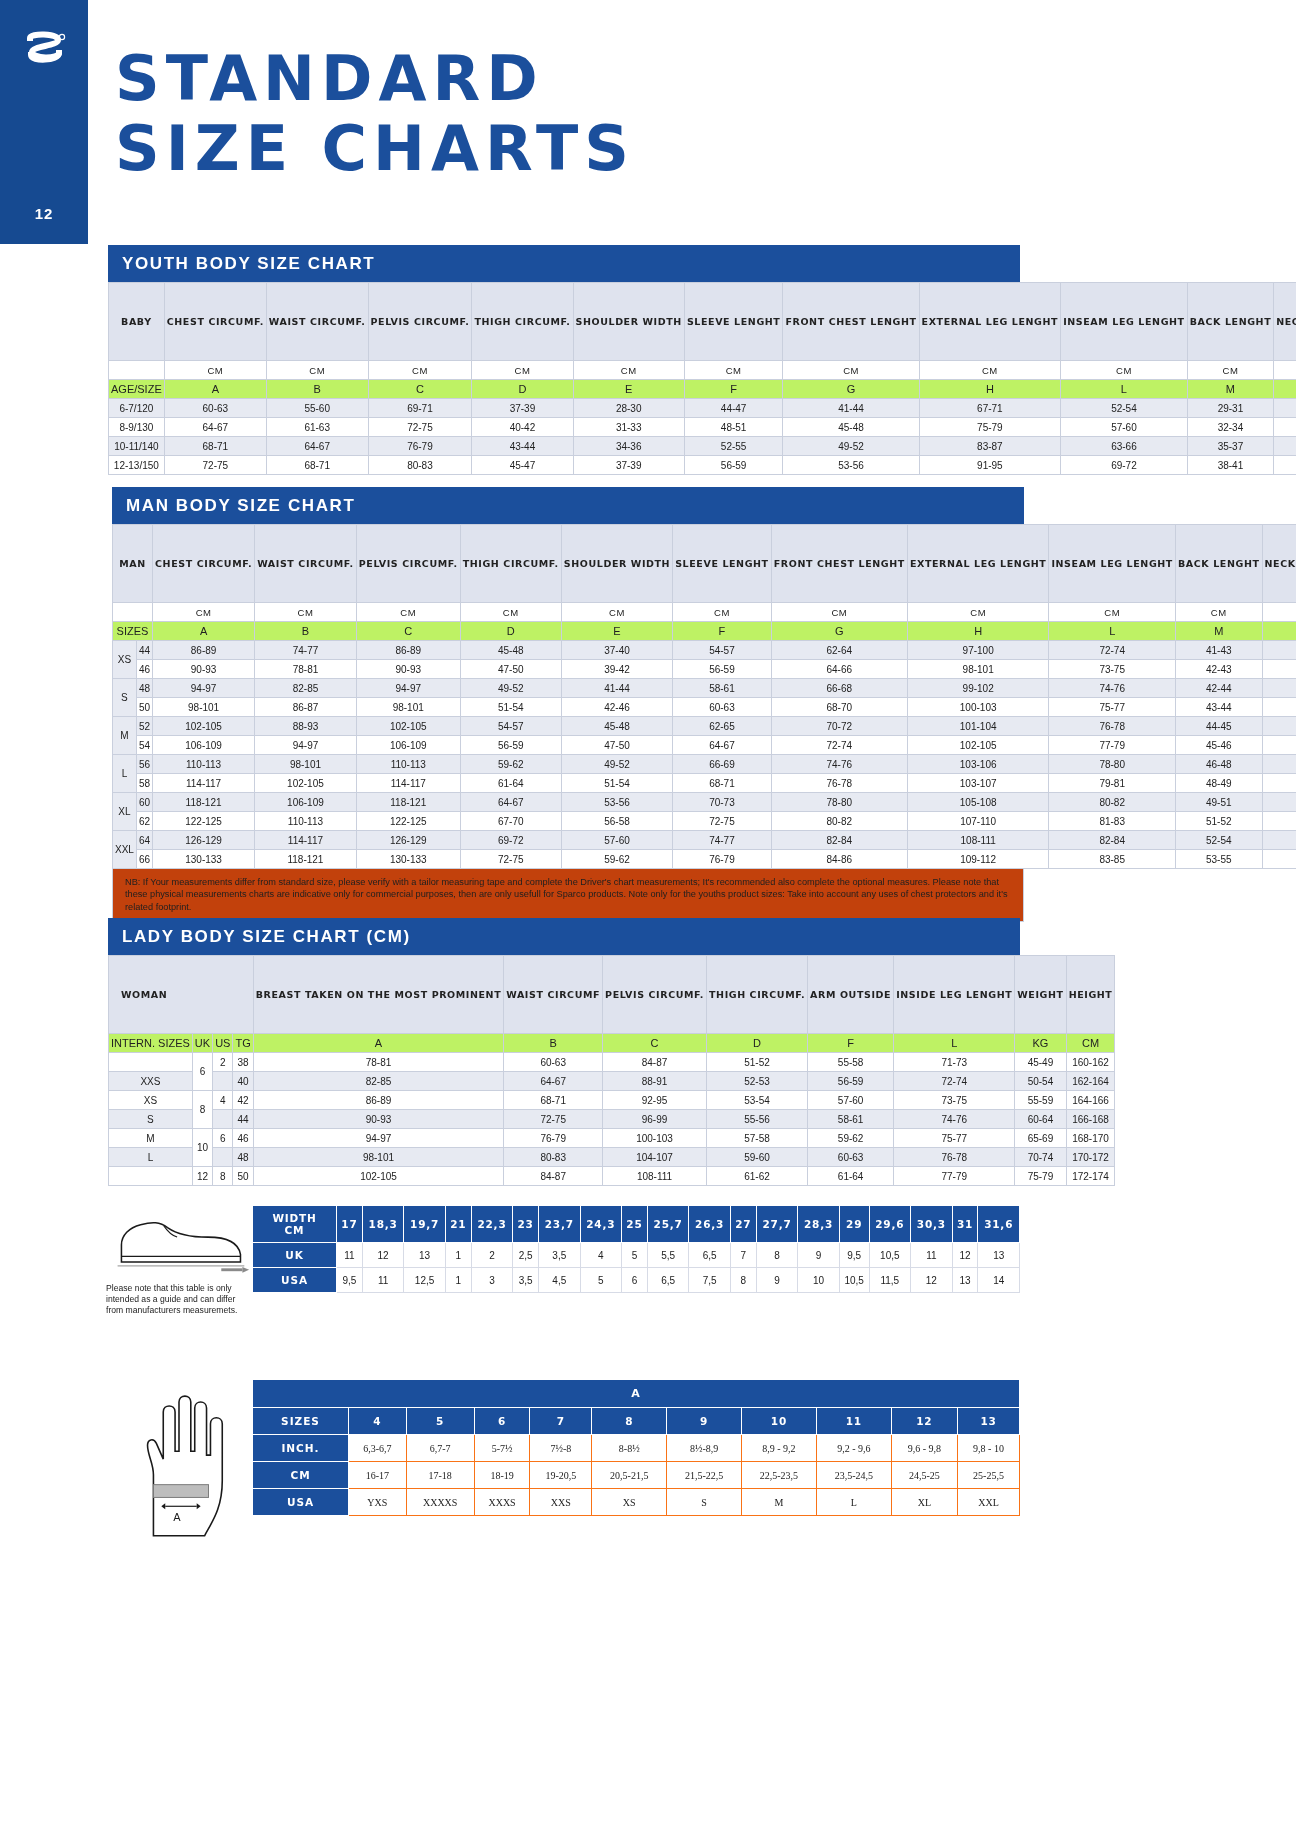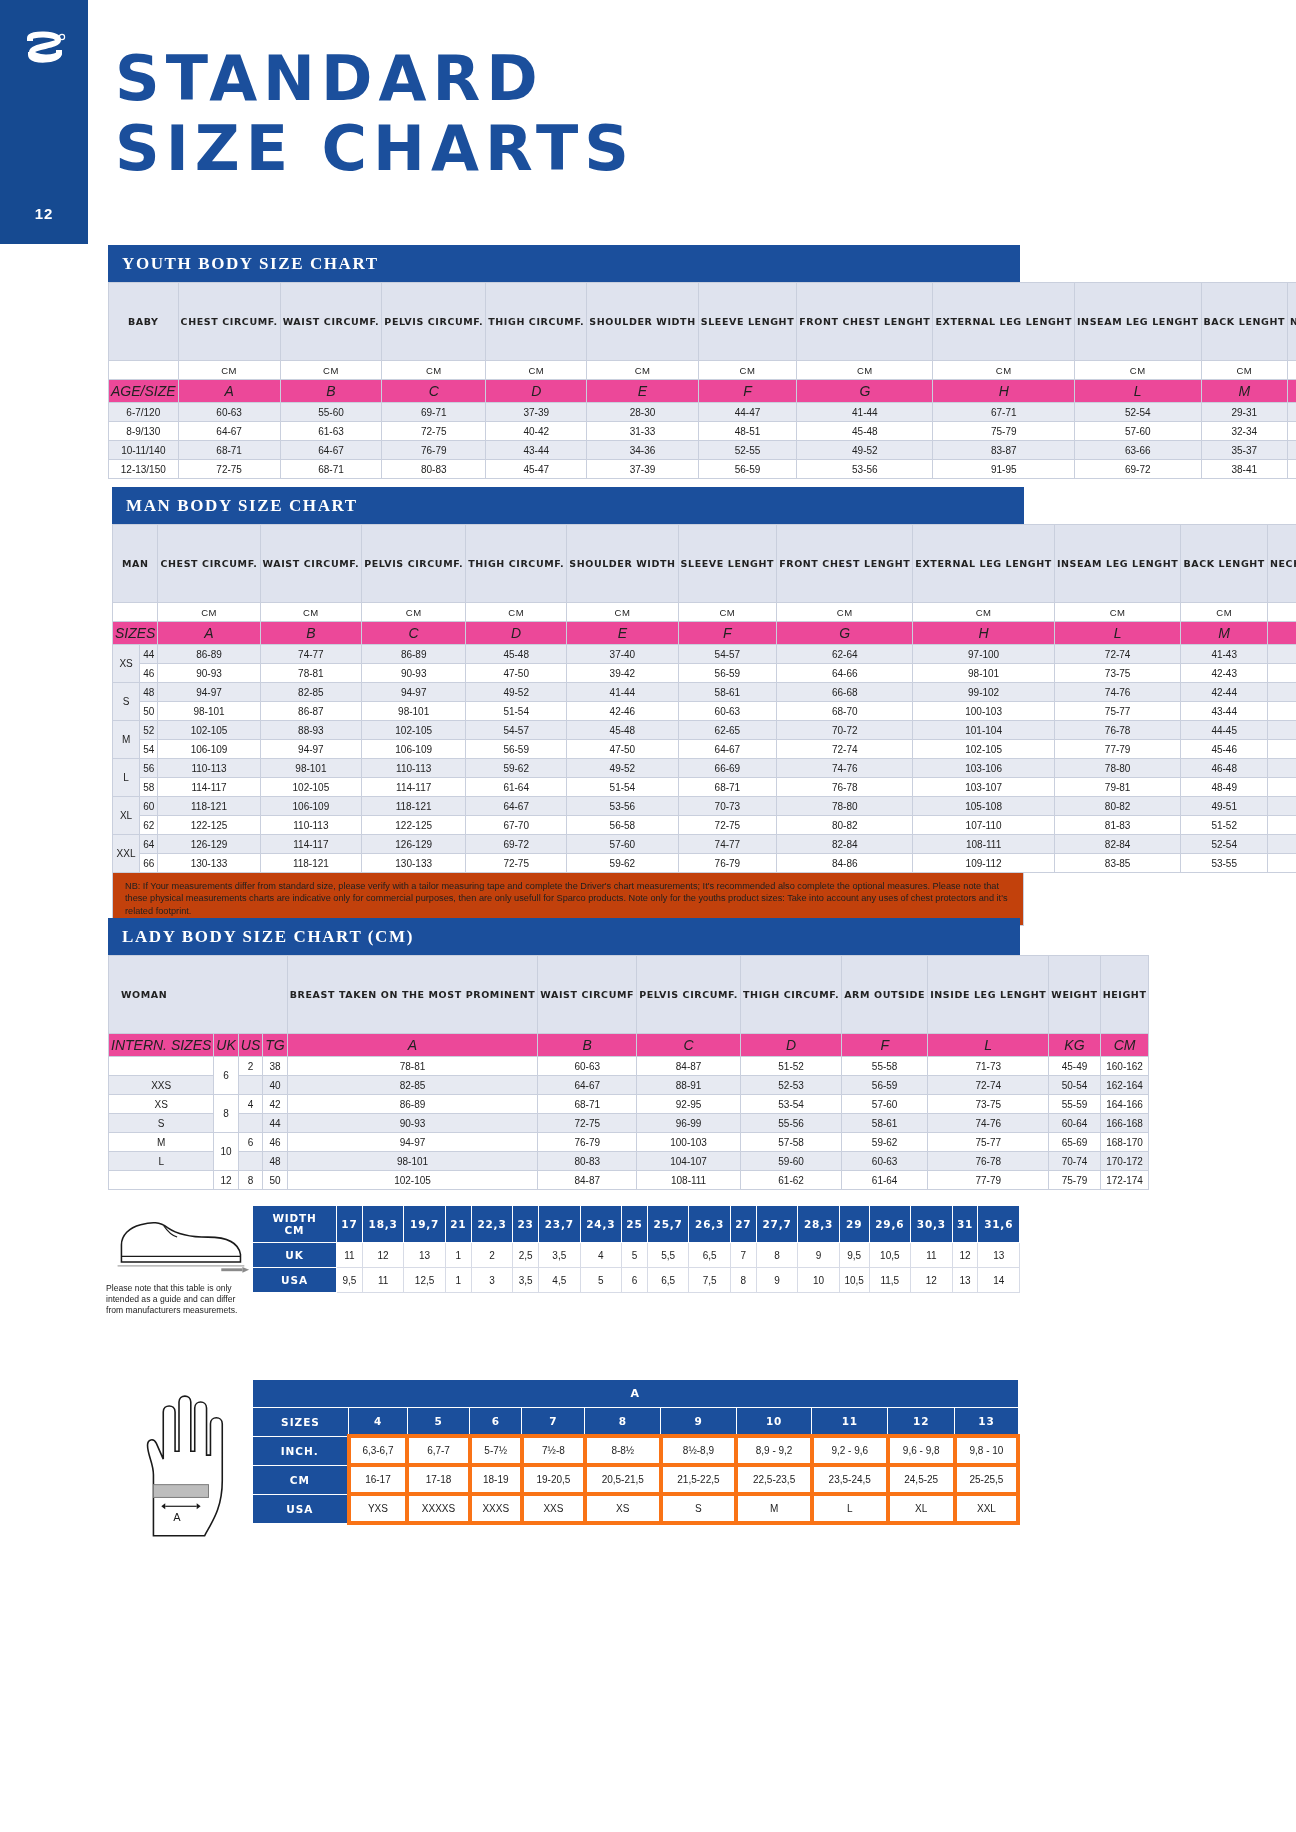--- a/index.html
+++ b/index.html
@@ -38,21 +38,21 @@
     font-family:"DejaVu Sans", sans-serif;
   }
   .main-title .line2 { display:block; }
 
   
   .chart-block { margin:0 0 0 0; }
   .chart-title {
     background:#1b4f9c; color:#ffffff;
     font-size:17px; font-weight:bold; letter-spacing:1.6px;
     padding:9px 14px 8px 14px;
-    font-family:Liberation Serif, serif;
+    font-family:Liberation Sans, sans-serif;
   }
   table.sz {
     border-collapse:collapse;
     width:100%;
     font-size:10px;
     font-family:"Liberation Sans", sans-serif;
   }
   table.sz td, table.sz th {
     border:1px solid #c9cfdd;
     text-align:center;
@@ -65,21 +65,21 @@
     background:#dfe3ee;
     font-weight:bold;
     font-size:9.5px;
     letter-spacing:0.6px;
     line-height:12px;
     padding:0 2px;
     height:78px;
     font-family:"DejaVu Sans", sans-serif;
   }
   table.sz tr.unit-row td { background:#ffffff; font-size:9.5px; letter-spacing:0.5px; height:19px; }
-  table.sz tr.letter-row td { background:#ec4899; font-size:14px; height:19px;font-style:italic; }
+  table.sz tr.letter-row td { background:#bef264; font-size:11px; height:19px; }
   table.sz tbody tr.data td { height:19px; font-size:10px; }
   table.sz tbody tr.data.alt td { background:#e7eaf2; }
   table.sz tbody tr.data.plain td { background:#ffffff; }
   .grp-cell { background:#ffffff; font-size:10px; }
 
   .note {
     font-size:9.2px; line-height:12.4px;
     color:#1f1f1f; padding:7px 12px 8px 12px;
     background:#c2410c; border:1px solid #c9cfdd; border-top:none;
     font-family:"Liberation Sans", sans-serif;
@@ -113,21 +113,21 @@
     letter-spacing:1px; font-family:"DejaVu Sans", sans-serif;
   }
   table.glove td.lbl {
     background:#1b4f9c; color:#fff; font-weight:bold; font-size:10.5px;
     letter-spacing:1px; width:96px; font-family:"DejaVu Sans", sans-serif;
   }
   table.glove td.hd {
     background:#1b4f9c; color:#fff; font-weight:bold; font-size:10.5px;
     letter-spacing:0.8px; font-family:"DejaVu Sans", sans-serif;
   }
-  table.glove td.val { background:#ffffff; border:4px solid #f97316; color:#222; }
+  table.glove td.val { background:#ffffff; border:1px solid #f97316; color:#222;font-family:Liberation Serif, serif; }
 
   
   .shoe-art { position:absolute; left:108px; top:1206px; width:140px; }
   .shoe-note { position:absolute; left:106px; top:1283px; width:146px;
                font-size:8.6px; line-height:11px; color:#222; }
   .glove-art { position:absolute; left:120px; top:1390px; width:120px; }
 </style>
 </head>
 <body>
 

